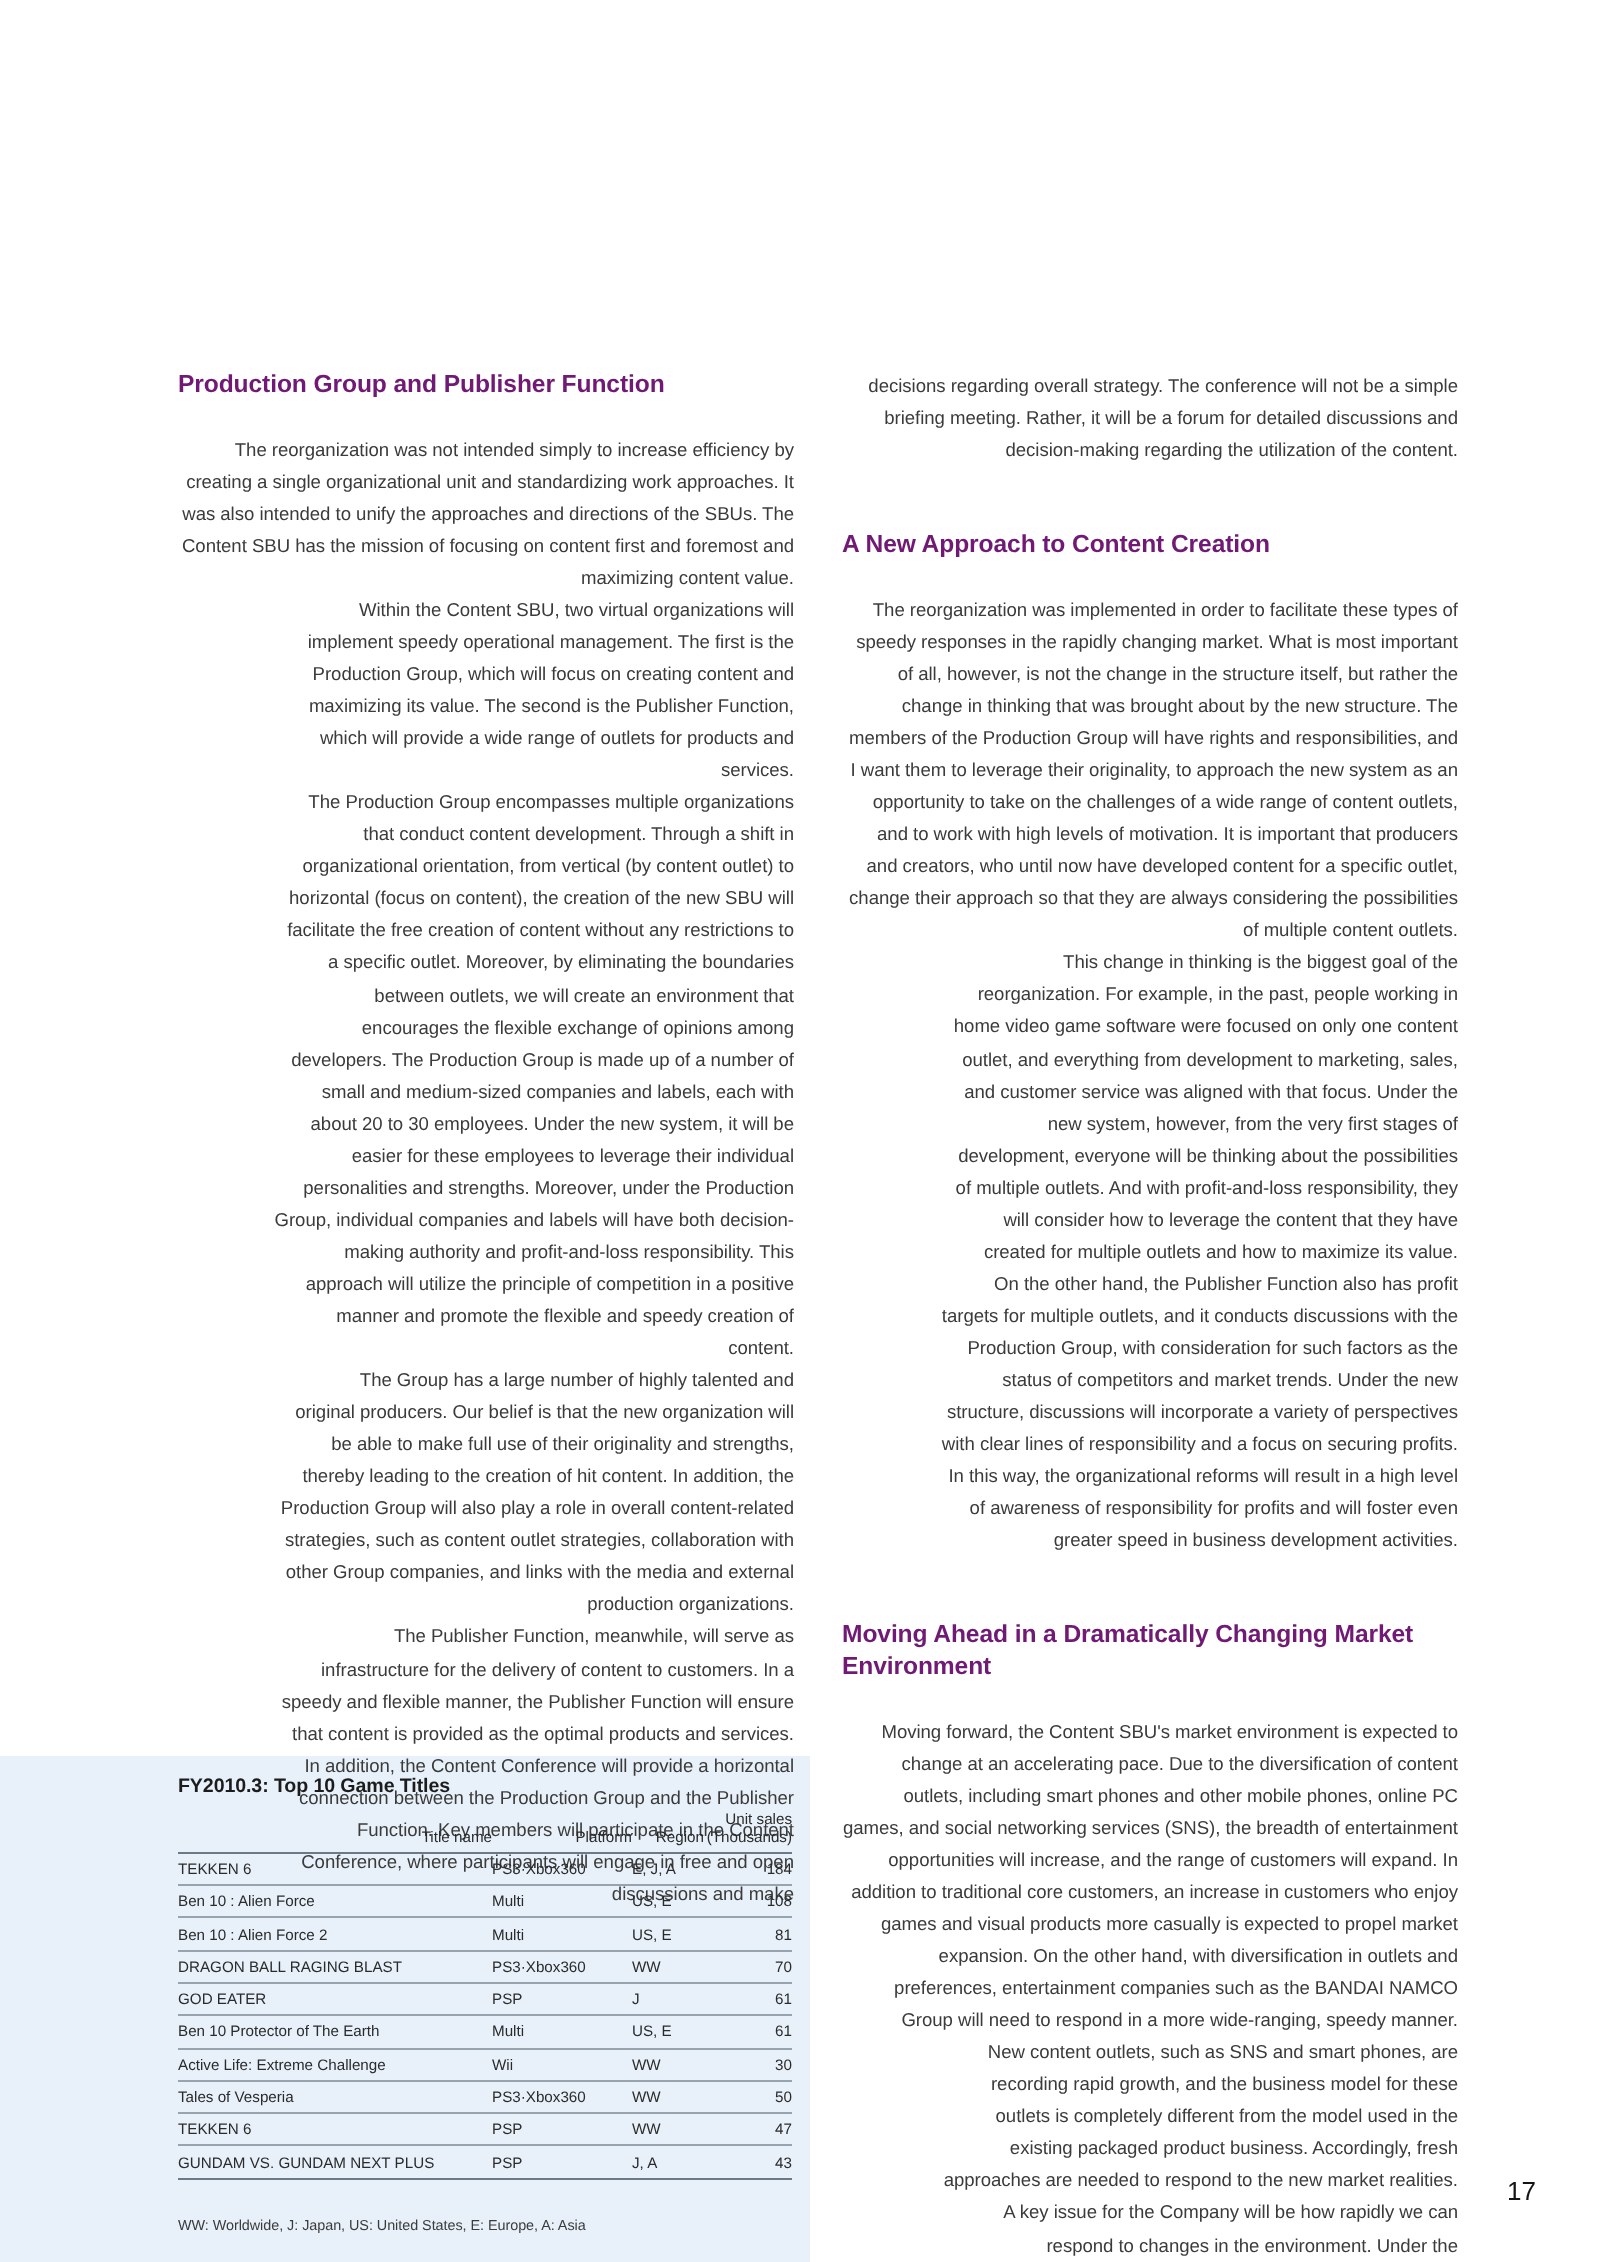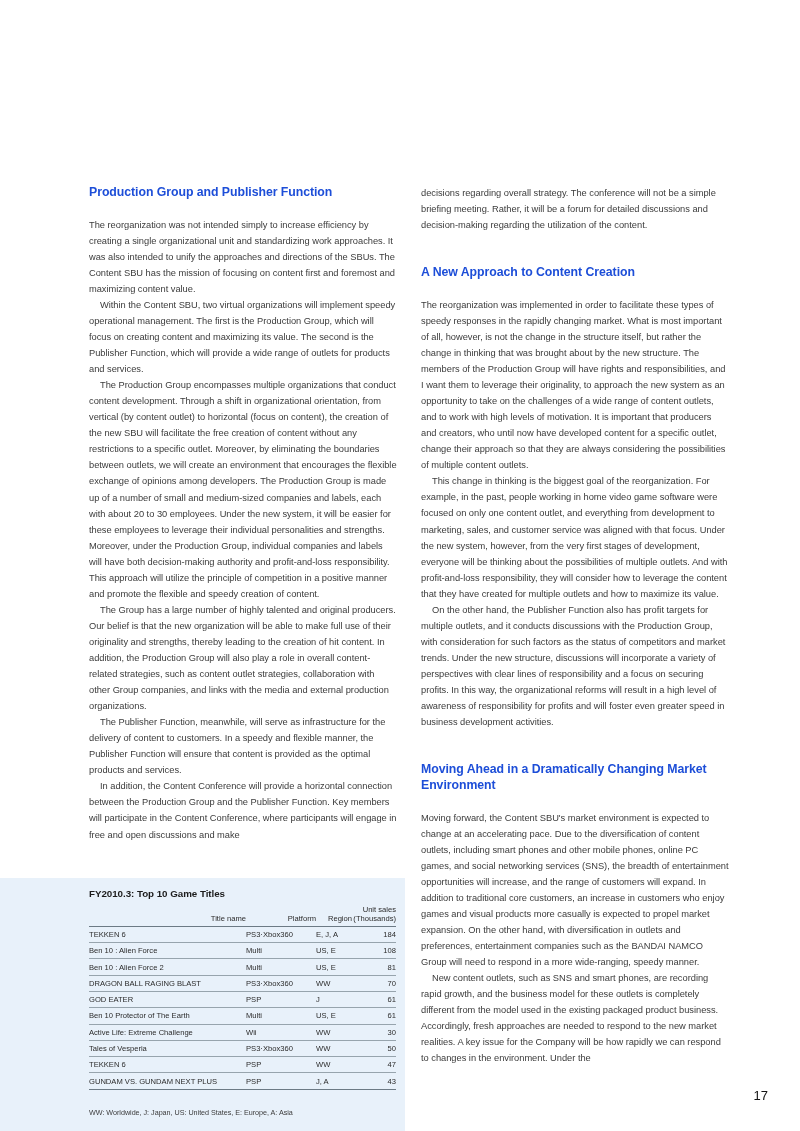--- a/index.html
+++ b/index.html
@@ -32,38 +32,38 @@
   
   .col {
     position: absolute;
     top: 185px;
     width: 308px;
   }
   .col-left  { left: 89px; }
   .col-right { left: 421px; }
 
   h2.section-head {
-    color: #1d4ed8;
+    color: #701a75;
     font-size: 12.3px;
     font-weight: bold;
     line-height: 1.28;
     margin: 0 0 16px 0;
     letter-spacing: -0.05px;
   }
   h2.section-head.spaced { margin-top: 32px; }
 
   p.body-text {
     color: #3b3b3b;
     font-size: 9.3px;
     line-height: 16.05px;
     margin: 0;
-    text-align: left;
+    text-align: right;
     letter-spacing: -0.02px;
   }
-  p.body-text.indent { text-indent: 11px; }
+  p.body-text.indent { text-indent: 11px; margin-left: 48px; }
 
   
   .table-block {
     position: absolute;
     left: 89px;
     top: 888px;
     width: 307px;
   }
   .table-title {
     font-size: 9.8px;

